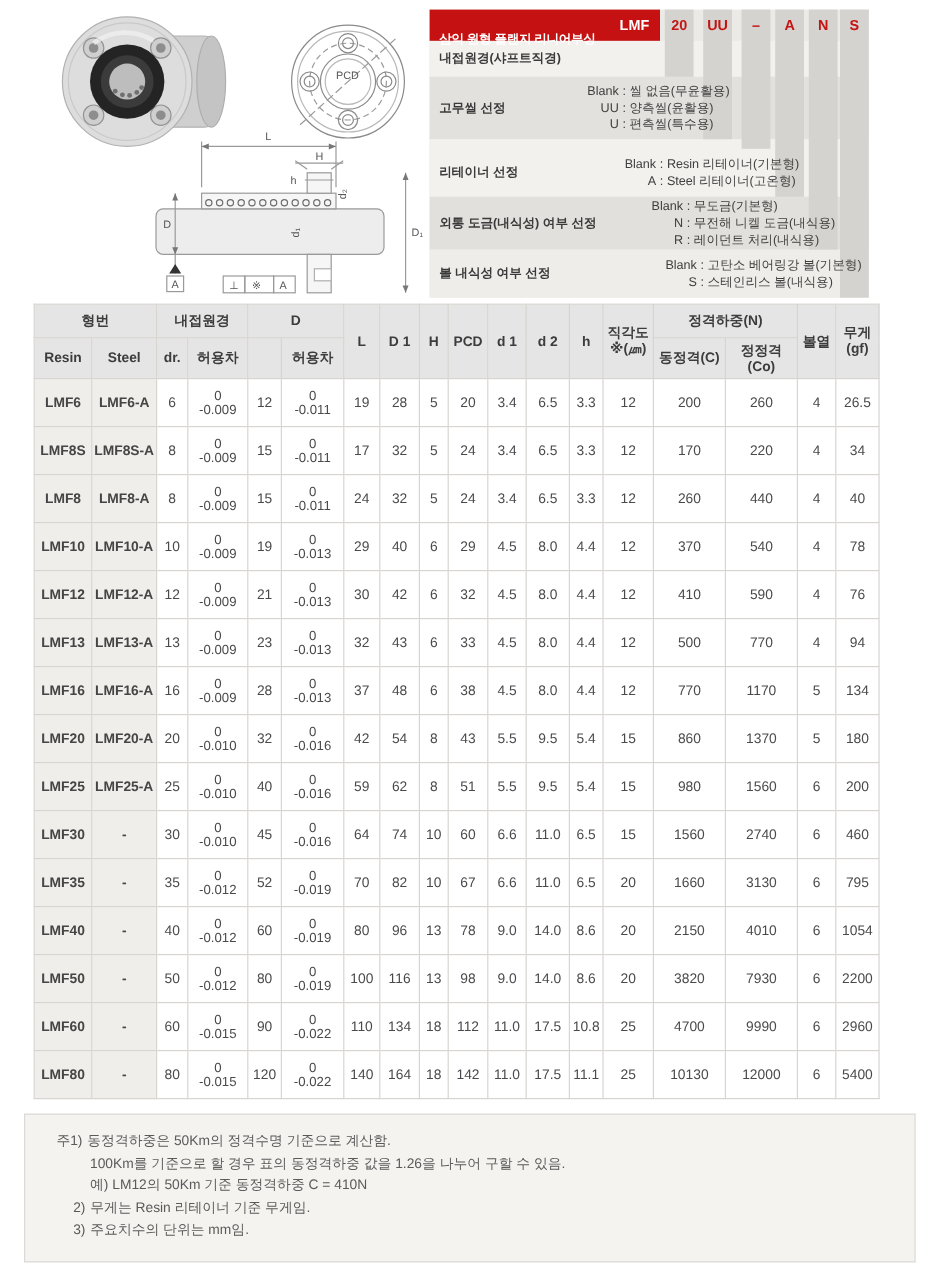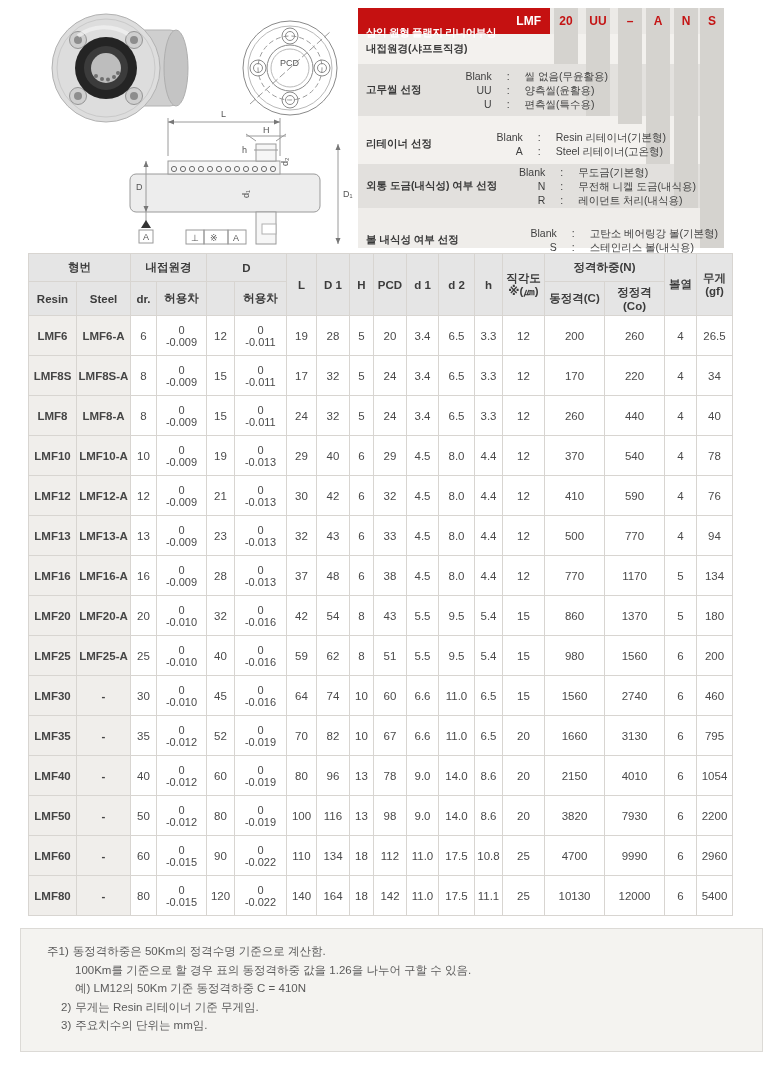--- a/index.html
+++ b/index.html
@@ -31,27 +31,27 @@
   #legend .title-bar .code { font-size:12px; }
   #legend .code-cell { position:absolute; top:0; height:26px; width:24px; display:flex; align-items:center;
       justify-content:center; color:#c41414; font-weight:bold; font-size:12px; }
   .code-cell-0 { left:196px; } .code-cell-1 { left:228px; } .code-cell-2 { left:260px; }
   .code-cell-3 { left:288px; } .code-cell-4 { left:316px; } .code-cell-5 { left:342px; }
   #legend .lrow { position:absolute; left:0; width:366px; }
   .lrow-0 { top:26px;  height:30px; }
   .lrow-1 { top:56px;  height:52px; }
   .lrow-2 { top:108px; height:56px; }
   .lrow-3 { top:156px; height:44px; }
-  .lrow-4 { top:212px; height:40px;padding-left:45px; }
+  .lrow-4 { top:200px; height:40px;padding-left:45px; }
   #legend .lrow .lbl { position:absolute; left:8px; top:50%; transform:translateY(-50%); font-weight:bold; color:#3a3a3a; white-space:nowrap; }
   .lrow-1 .lbl, .lrow-3 .lbl { top:12px; }
   #legend .opts { position:absolute; top:50%; transform:translateY(-50%); }
   .lrow-1 .opts { right:116px; } .lrow-2 .opts { right:58px; }
   .lrow-3 .opts { right:28px; }  .lrow-4 .opts { right:6px; }
-  #legend .opt { display:flex; line-height:14px; color:#3f3f3f; white-space:nowrap;gap:12px; }
+  #legend .opt { display:flex; line-height:14px; color:#3f3f3f; white-space:nowrap; }
   #legend .opt .opt-code { min-width:34px; text-align:right; }
   #legend .opt .opt-sep { padding:0 3px; }
 
   
   #spec-table { position:absolute; left:28px; top:253px; border-collapse:collapse; table-layout:fixed; width:704px;
       font-size:11.5px; color:#4a4a4a; }
   #spec-table th, #spec-table td { border:1px solid #d8d5d1; text-align:center; vertical-align:middle; padding:0 1px; }
   #spec-table thead th { background:#e5e5e5; font-weight:bold; color:#3c3c3c; height:28px; font-size:11.5px; }
   #spec-table thead tr.h2 th { height:34px; }
   #spec-table tbody td { height:40px; background:#fff; }

